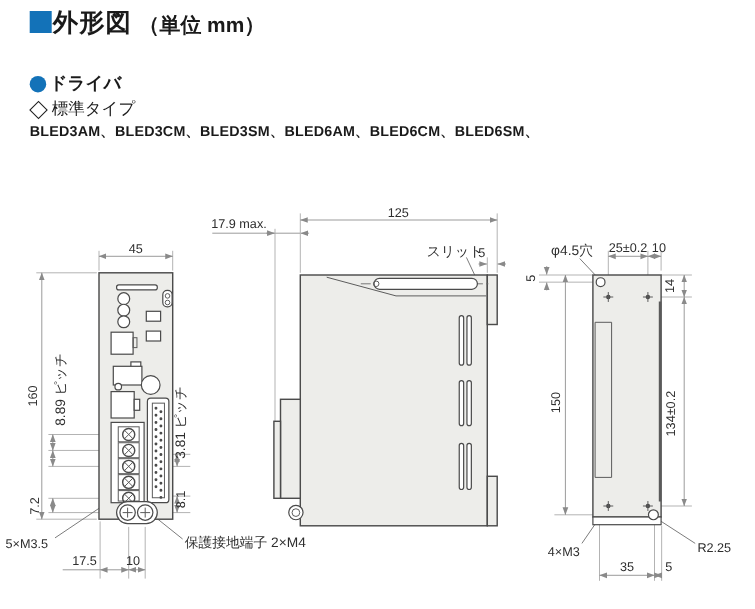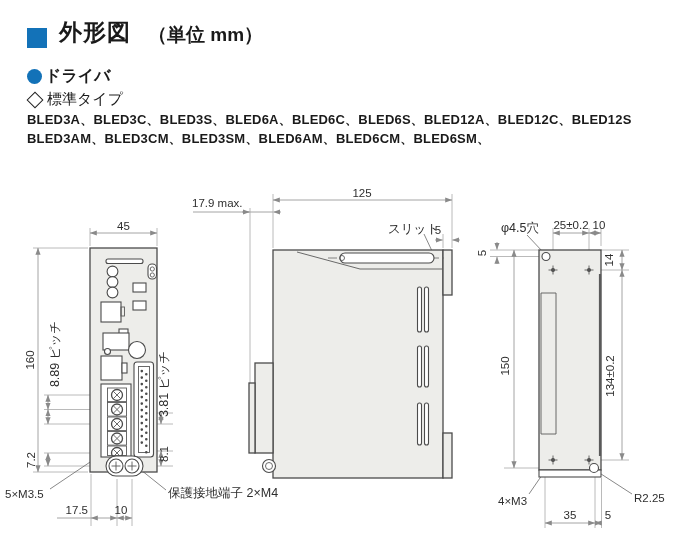--- a/index.html
+++ b/index.html
@@ -2,21 +2,21 @@
 <html><head>
 <meta charset="utf-8">
 <style>
   html,body{margin:0;padding:0;}
   body{
     width:686px;height:554px;background:#ffffff;overflow:hidden;position:relative;
     font-family:"Liberation Sans","DejaVu Sans",sans-serif;color:#1a1a1a;
   }
   .abs{position:absolute;}
   
-  .title-row{left:27px;top:16px;display:flex;align-items:flex-end;gap:11px;}
+  .title-row{left:27px;top:4px;display:flex;align-items:center;}
   .sq{width:20px;height:20px;background:#1372b8;display:inline-block;}
   .title-text{font-size:23px;font-weight:bold;letter-spacing:1px;margin-left:1px;}
   .unit{font-size:19px;font-weight:600;margin-left:6px;padding-top:6px;}
   .driver-row{left:27px;top:66px;display:flex;align-items:center;font-size:16px;font-weight:600;}
   .dot{width:15px;height:15px;border-radius:50%;background:#1372b8;display:inline-block;margin-right:3px;}
   .type-row{left:27px;top:90px;display:flex;align-items:center;font-size:15px;font-weight:500;}
   .dia{width:10px;height:10px;border:1.6px solid #222;transform:rotate(45deg);display:inline-block;margin:0 6px 0 2px;}
   .models{left:27px;top:111px;font-size:13px;font-weight:bold;line-height:18.5px;letter-spacing:.2px;}
   
   svg text{font-family:"Liberation Sans","DejaVu Sans",sans-serif;font-size:11.5px;fill:#2e2e2e;}
@@ -42,21 +42,20 @@
 </div>
 <div class="abs driver-row">
   <span class="dot"></span>
   <span>ドライバ</span>
 </div>
 <div class="abs type-row">
   <span class="dia"></span>
   <span>標準タイプ</span>
 </div>
 <div class="abs models">
-  <div>BLED3A、BLED3C、BLED3S、BLED6A、BLED6C、BLED6S、BLED12A、BLED12C、BLED12S</div>
   <div>BLED3AM、BLED3CM、BLED3SM、BLED6AM、BLED6CM、BLED6SM、</div>
 </div>
 
 <svg class="abs" style="left:0;top:186px" width="686" height="368" viewBox="0 0 686 368">
   <defs>
     <marker id="ar" viewBox="0 0 8 8" markerWidth="8" markerHeight="8" refX="6.8" refY="4" orient="auto-start-reverse" markerUnits="userSpaceOnUse">
       <path d="M0,1.4 L7,4 L0,6.6 Z" fill="#8a8a8a"></path>
     </marker>
   </defs>
 

